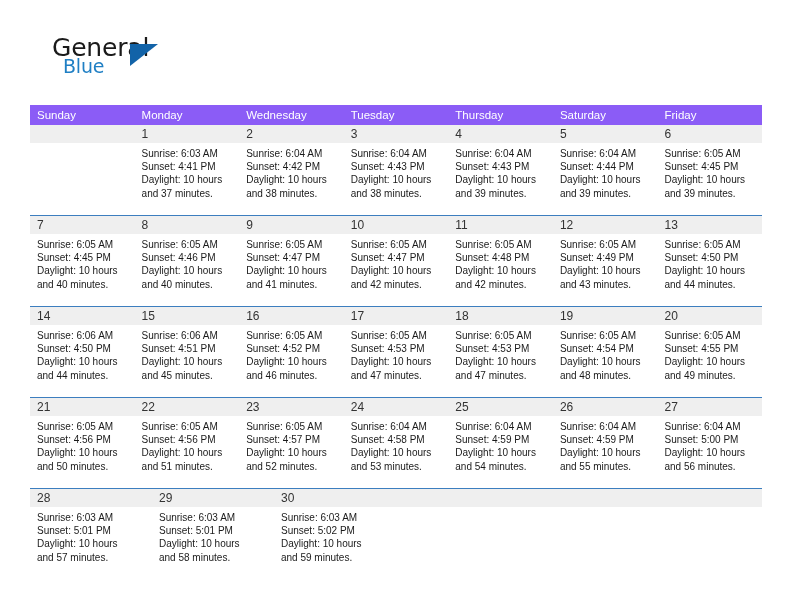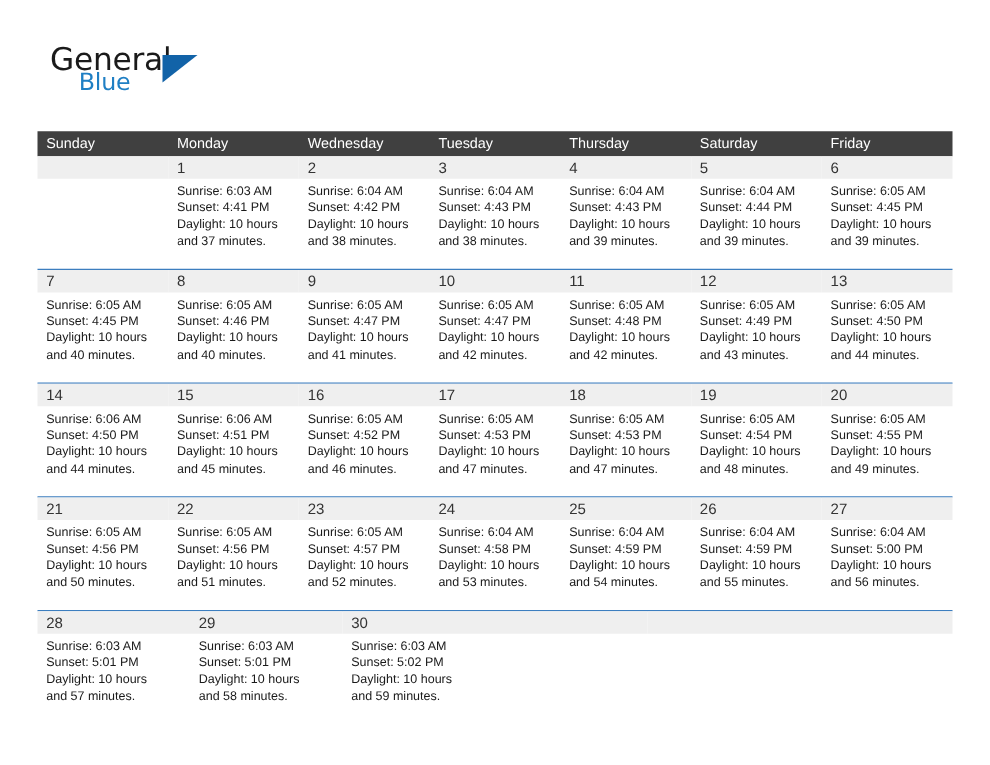--- a/index.html
+++ b/index.html
@@ -32,21 +32,21 @@
   }
   .brand {
     position: absolute;
     left: 36px;
     top: 33px;
     width: 220px;
     height: 56px;
   }
   .brand-general {
     position: absolute;
-    left: 4px;
+    left: 16px;
     top: 0;
     font-size: 25px;
     letter-spacing: -0.2px;
     color: #1a1a1a;
     font-family: "DejaVu Sans", sans-serif;
     font-weight: 400;
   }
   .brand-blue {
     position: absolute;
     left: 27px;
@@ -95,21 +95,21 @@
   .calendar {
     position: absolute;
     left: 30px;
     top: 105px;
     width: 732px;
   }
   .weekday-row {
     display: flex;
     width: 732px;
     height: 20px;
-    background: #404040;
+    background: #8b5cf6;
   }
   .weekday {
     flex: 1 1 0;
     color: #ffffff;
     font-size: 11.5px;
     line-height: 20px;
     padding-left: 7px;
     box-sizing: border-box;
     overflow: hidden;
     white-space: nowrap;

